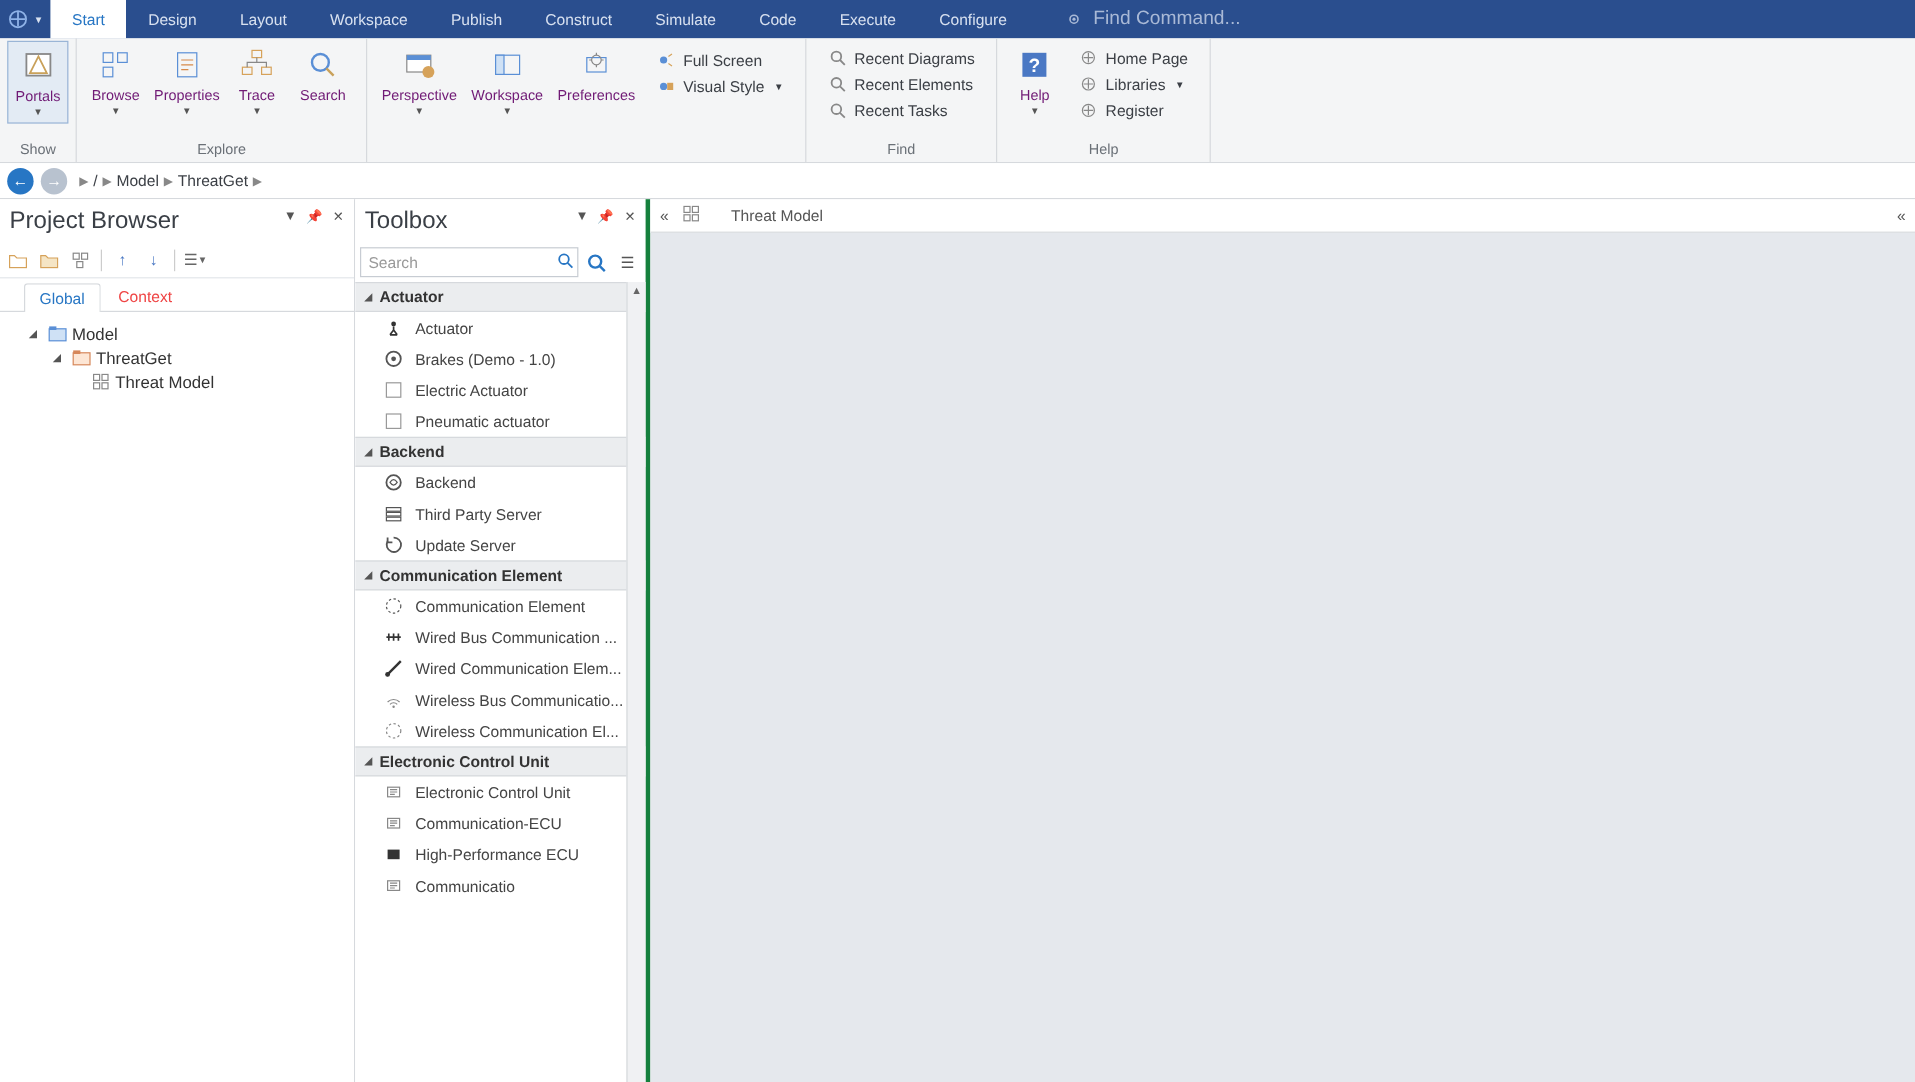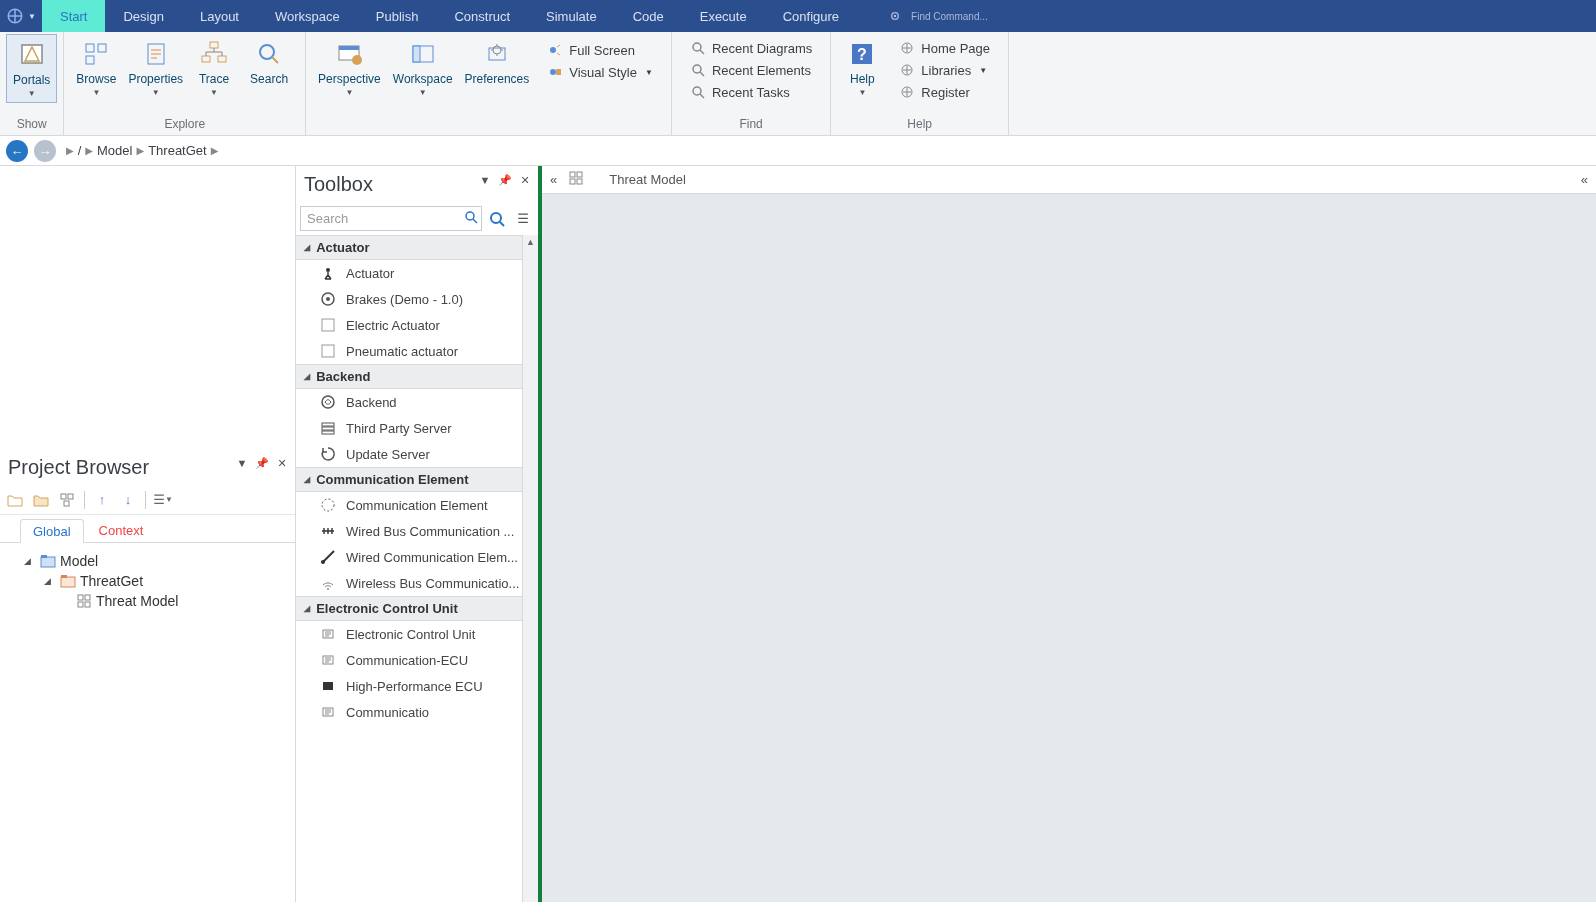--- a/index.html
+++ b/index.html
@@ -4,34 +4,34 @@
 <style>
 * { box-sizing: border-box; margin: 0; padding: 0; font-family: "Segoe UI", Tahoma, sans-serif; }
 body { width: 1596px; height: 902px; overflow: hidden; background: #fff; font-size: 13px; color: #333; }
 
 
 .menubar { background: #2a4e8e; height: 32px; display: flex; align-items: stretch; color: #d8e1f0; }
 .menubar .logo { width: 42px; display: flex; align-items: center; justify-content: center; }
 .menubar .logo svg { width: 18px; height: 18px; }
 .menubar .dropdown-caret { font-size: 8px; margin-left: 4px; color: #d8e1f0; }
 .menubar .menu-item { padding: 0 18px; display: flex; align-items: center; cursor: pointer; font-size: 13px; }
-.menubar .menu-item.active { background: #5eead4; color: #2776c4; }
+.menubar .menu-item.active { background: #ffffff; color: #2776c4; }
 .menubar .find-cmd { margin-left: 30px; display: flex; align-items: center; color: #a9b9d6; font-size: 14px; }
-.menubar .find-cmd input { background: transparent; border: none; color: #d8e1f0; font-size: 10px; outline: none; width: 200px; }
+.menubar .find-cmd input { background: transparent; border: none; color: #d8e1f0; font-size: 16px; outline: none; width: 200px; }
 .menubar .find-cmd input::placeholder { color: #a9b9d6; }
 
 
 .ribbon { background: #f4f5f6; border-bottom: 1px solid #d6d9dd; height: 104px; display: flex; }
 .ribbon-group { border-right: 1px solid #d6d9dd; display: flex; flex-direction: column; padding: 2px 6px 0; }
 .ribbon-group .buttons { display: flex; align-items: flex-start; flex: 1; }
 .ribbon-group .group-label { text-align: center; color: #6a7077; font-size: 12px; padding: 2px 0 4px; }
 .rbtn { display: flex; flex-direction: column; align-items: center; justify-content: flex-start; padding: 4px 6px; min-width: 50px; cursor: pointer; text-align: center; }
 .rbtn.active { background: #e3ebf4; border: 1px solid #9ab5d6; }
 .rbtn .icon { width: 32px; height: 32px; display: flex; align-items: center; justify-content: center; margin-bottom: 2px; }
-.rbtn .label { font-size: 12px; color: #0c4a6e; }
+.rbtn .label { font-size: 12px; color: #701a75; }
 .rbtn .caret { font-size: 8px; color: #555; margin-top: 2px; }
 .ribbon-col { display: flex; flex-direction: column; padding: 4px 8px; gap: 2px; }
 .ribbon-col .small-btn { display: flex; align-items: center; gap: 6px; padding: 2px 4px; cursor: pointer; font-size: 13px; color: #3b3f45; }
 .ribbon-col .small-btn .icon-sm { width: 16px; height: 16px; display: flex; align-items: center; justify-content: center; }
 .small-caret { font-size: 8px; margin-left: 2px; }
 
 
 .breadcrumb-bar { height: 30px; background: #fff; border-bottom: 1px solid #d6d9dd; display: flex; align-items: center; padding: 0 6px; gap: 6px; }
 .nav-circle { width: 22px; height: 22px; border-radius: 50%; display: flex; align-items: center; justify-content: center; color: #fff; font-size: 13px; }
 .nav-circle.back { background: #2776c4; }
@@ -41,21 +41,21 @@
 
 
 .main { display: flex; height: calc(902px - 32px - 104px - 30px); }
 .panel { background: #fff; display: flex; flex-direction: column; }
 .panel-header { height: 36px; display: flex; align-items: center; padding: 0 8px; position: relative; }
 .panel-title { font-size: 20px; color: #3a3f46; font-weight: 400; }
 .panel-controls { position: absolute; right: 6px; top: 8px; display: flex; gap: 6px; color: #555; font-size: 11px; }
 .panel-controls span { cursor: pointer; width: 14px; text-align: center; }
 
 
-.project-browser { width: 296px; border-right: 1px solid #d6d9dd; justify-content: center; }
+.project-browser { width: 296px; border-right: 1px solid #d6d9dd; }
 .pb-toolbar { height: 30px; display: flex; align-items: center; gap: 8px; padding: 0 6px; border-bottom: 1px solid #e3e6ea; }
 .pb-toolbar .tool { width: 18px; height: 18px; display: flex; align-items: center; justify-content: center; cursor: pointer; color: #666; }
 .pb-toolbar .sep { width: 1px; height: 18px; background: #ccc; }
 .pb-tabs { height: 28px; display: flex; align-items: flex-end; padding: 0 20px; border-bottom: 1px solid #d6d9dd; gap: 2px;}
 .pb-tab { padding: 4px 12px; font-size: 13px; color: #ef4444; cursor: pointer; border: 1px solid transparent; border-bottom: none; }
 .pb-tab.active { color: #2776c4; border-color: #d6d9dd; background: #fff; position: relative; top: 1px; border-radius: 3px 3px 0 0;}
 .pb-tree { padding: 8px 4px; font-size: 14px; }
 .tree-row { display: flex; align-items: center; gap: 4px; padding: 2px 0; cursor: pointer; }
 .tree-caret { width: 12px; font-size: 9px; color: #555; }
 .tree-icon { width: 16px; height: 16px; display: inline-flex; align-items: center; justify-content: center; }
@@ -543,20 +543,28 @@
           </div>
           <div class="tb-item">
             <span class="tb-icon">
               <svg width="16" height="16" viewBox="0 0 16 16">
                 <path d="M3 10a7 7 0 0 1 10 0M5 12a4 4 0 0 1 6 0" fill="none" stroke="#888"></path>
                 <circle cx="8" cy="14" r="1" fill="#888"></circle>
               </svg>
             </span>
             <span>Wireless Bus Communicatio...</span>
           </div>
+          <div class="tb-item">
+            <span class="tb-icon">
+              <svg width="16" height="16" viewBox="0 0 16 16">
+                <circle cx="8" cy="8" r="6" fill="none" stroke="#888" stroke-dasharray="2 2"></circle>
+              </svg>
+            </span>
+            <span>Wireless Communication El...</span>
+          </div>
           <div class="tb-cat">
             <span class="cat-caret">◢</span>
             <span>Electronic Control Unit</span>
           </div>
           <div class="tb-item">
             <span class="tb-icon">
               <svg width="16" height="16" viewBox="0 0 16 16">
                 <rect x="3" y="4" width="10" height="8" fill="none" stroke="#888"></rect>
                 <path d="M5 6h6M5 8h6M5 10h4" stroke="#888"></path>
               </svg>

